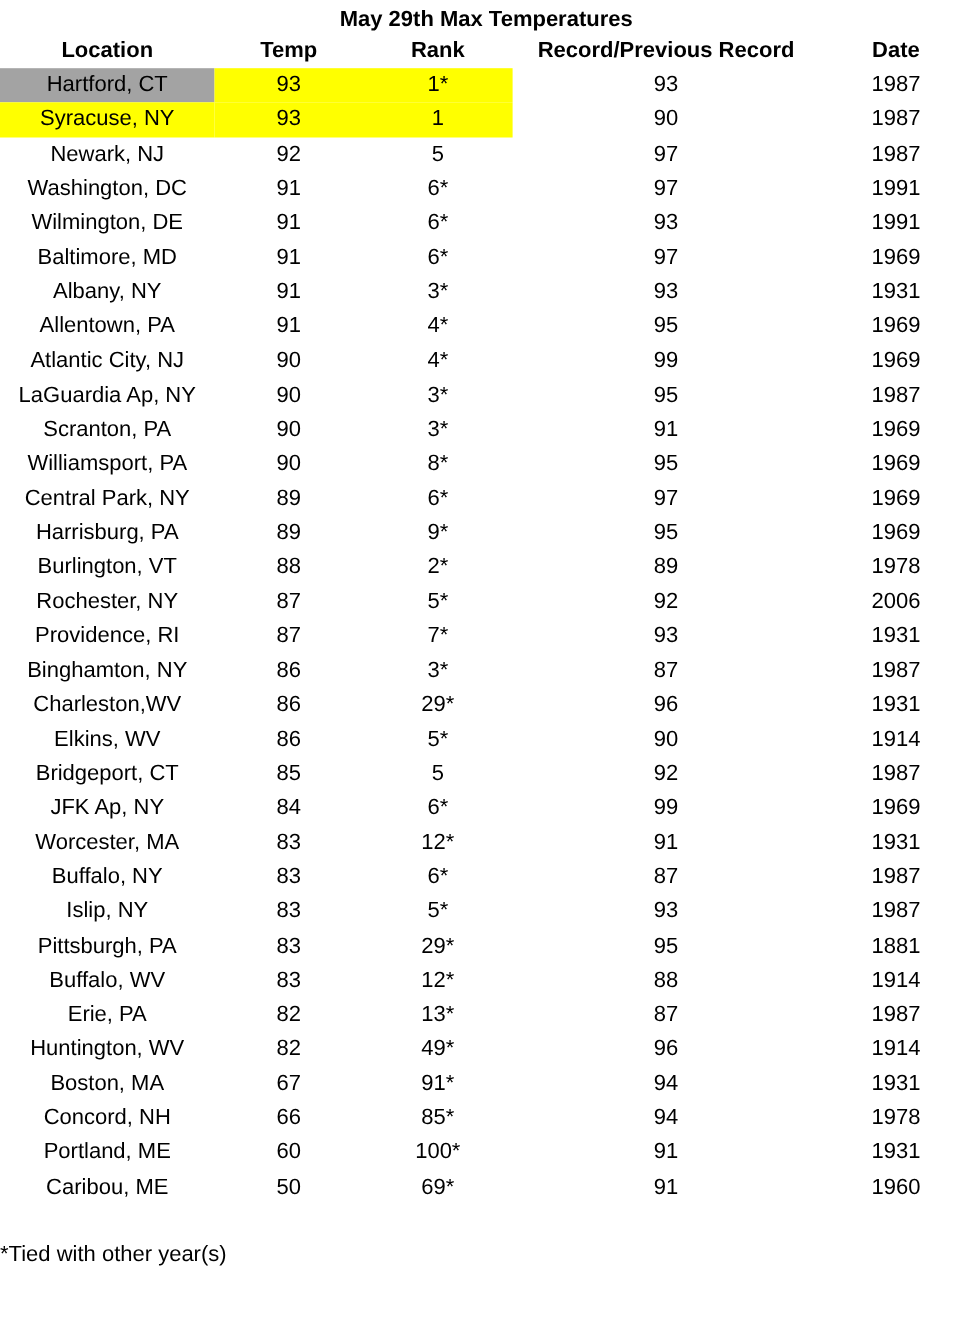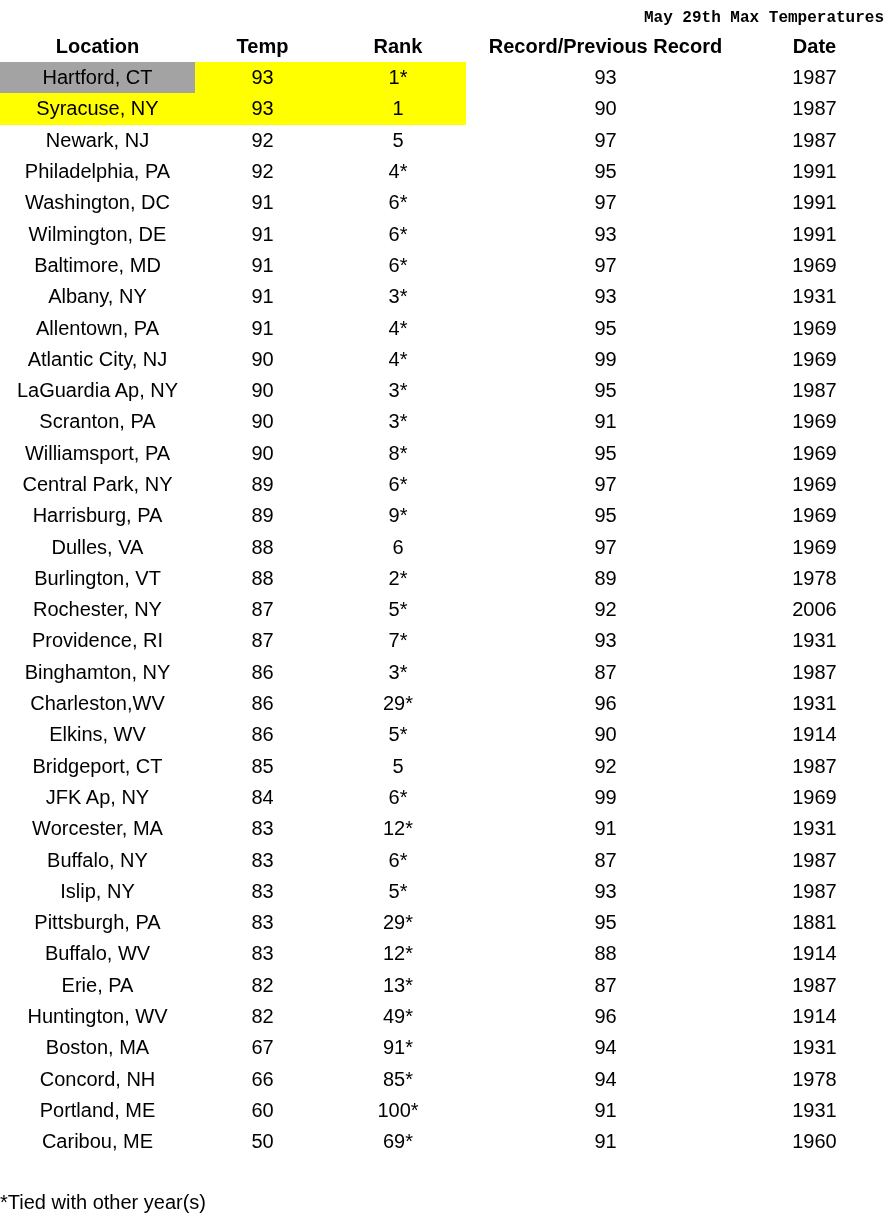--- a/index.html
+++ b/index.html
@@ -14,25 +14,24 @@
     font-family: "Liberation Sans", "DejaVu Sans", sans-serif;
     overflow: hidden;
   }
   .sheet {
     width: 884px;
   }
   .title {
     padding-top: 5px;
     height: 26px;
     line-height: 26px;
-    text-align: right;
-    font-size: 16px;
+    text-align: center;
+    font-size: 20px;
     font-weight: bold;
     white-space: nowrap;
-    font-family: Liberation Mono, monospace;
   }
   table {
     border-collapse: collapse;
     table-layout: fixed;
     width: 884px;
     padding-left: 24px;
   }
   th, td {
     padding: 0;
     margin: 0;
@@ -102,27 +101,20 @@
           <td>1987</td>
         </tr>
         <tr>
           <td>Newark, NJ</td>
           <td>92</td>
           <td>5</td>
           <td>97</td>
           <td>1987</td>
         </tr>
         <tr>
-          <td>Philadelphia, PA</td>
-          <td>92</td>
-          <td>4*</td>
-          <td>95</td>
-          <td>1991</td>
-        </tr>
-        <tr>
           <td>Washington, DC</td>
           <td>91</td>
           <td>6*</td>
           <td>97</td>
           <td>1991</td>
         </tr>
         <tr>
           <td>Wilmington, DE</td>
           <td>91</td>
           <td>6*</td>
@@ -183,27 +175,20 @@
           <td>89</td>
           <td>6*</td>
           <td>97</td>
           <td>1969</td>
         </tr>
         <tr>
           <td>Harrisburg, PA</td>
           <td>89</td>
           <td>9*</td>
           <td>95</td>
-          <td>1969</td>
-        </tr>
-        <tr>
-          <td>Dulles, VA</td>
-          <td>88</td>
-          <td>6</td>
-          <td>97</td>
           <td>1969</td>
         </tr>
         <tr>
           <td>Burlington, VT</td>
           <td>88</td>
           <td>2*</td>
           <td>89</td>
           <td>1978</td>
         </tr>
         <tr>

